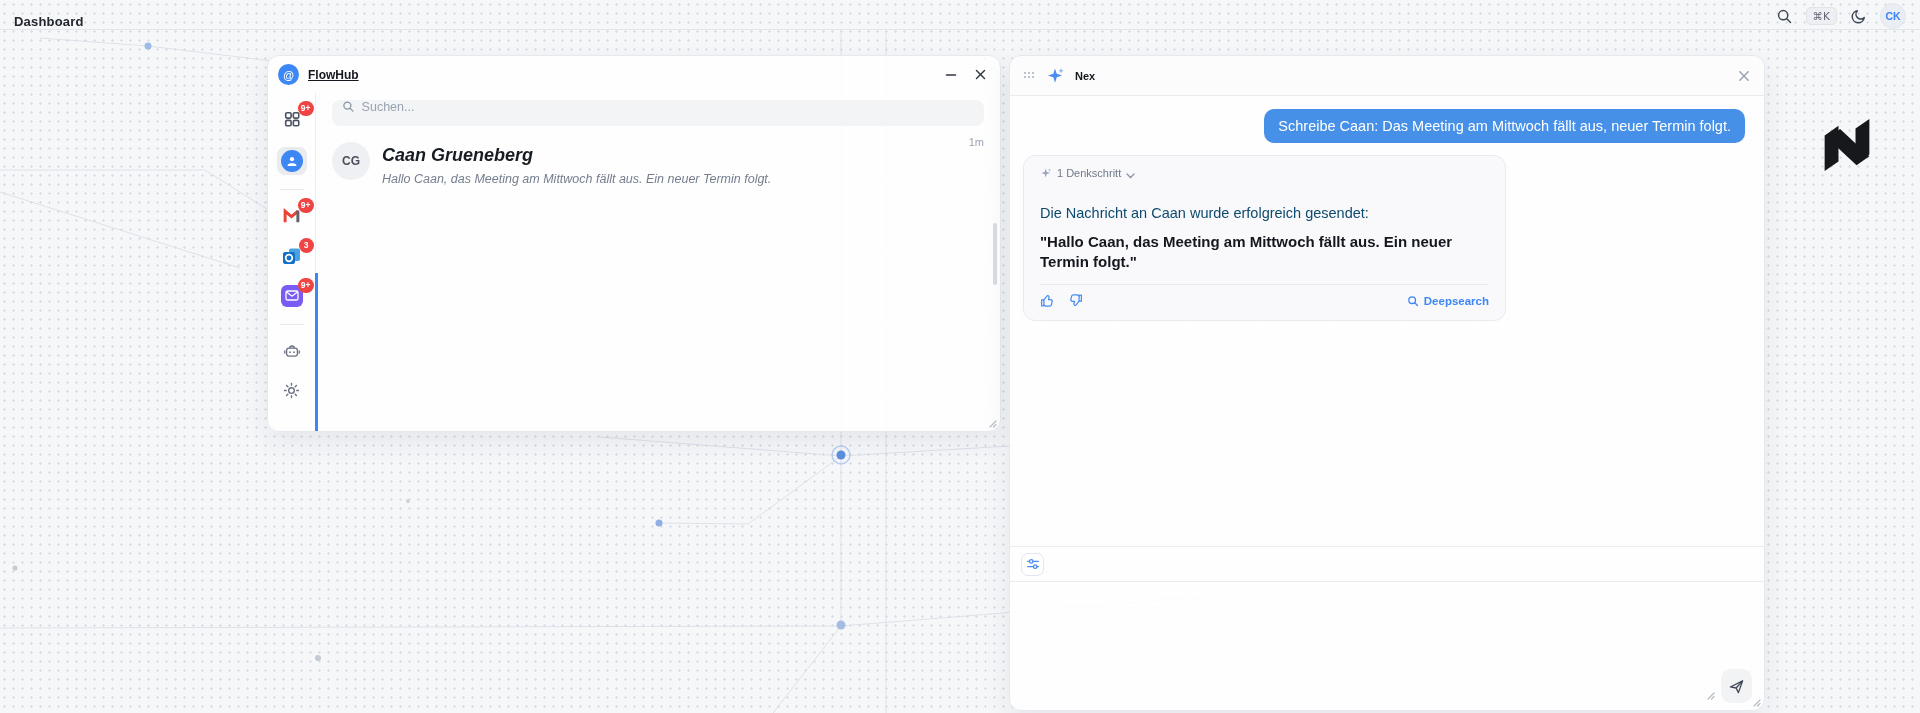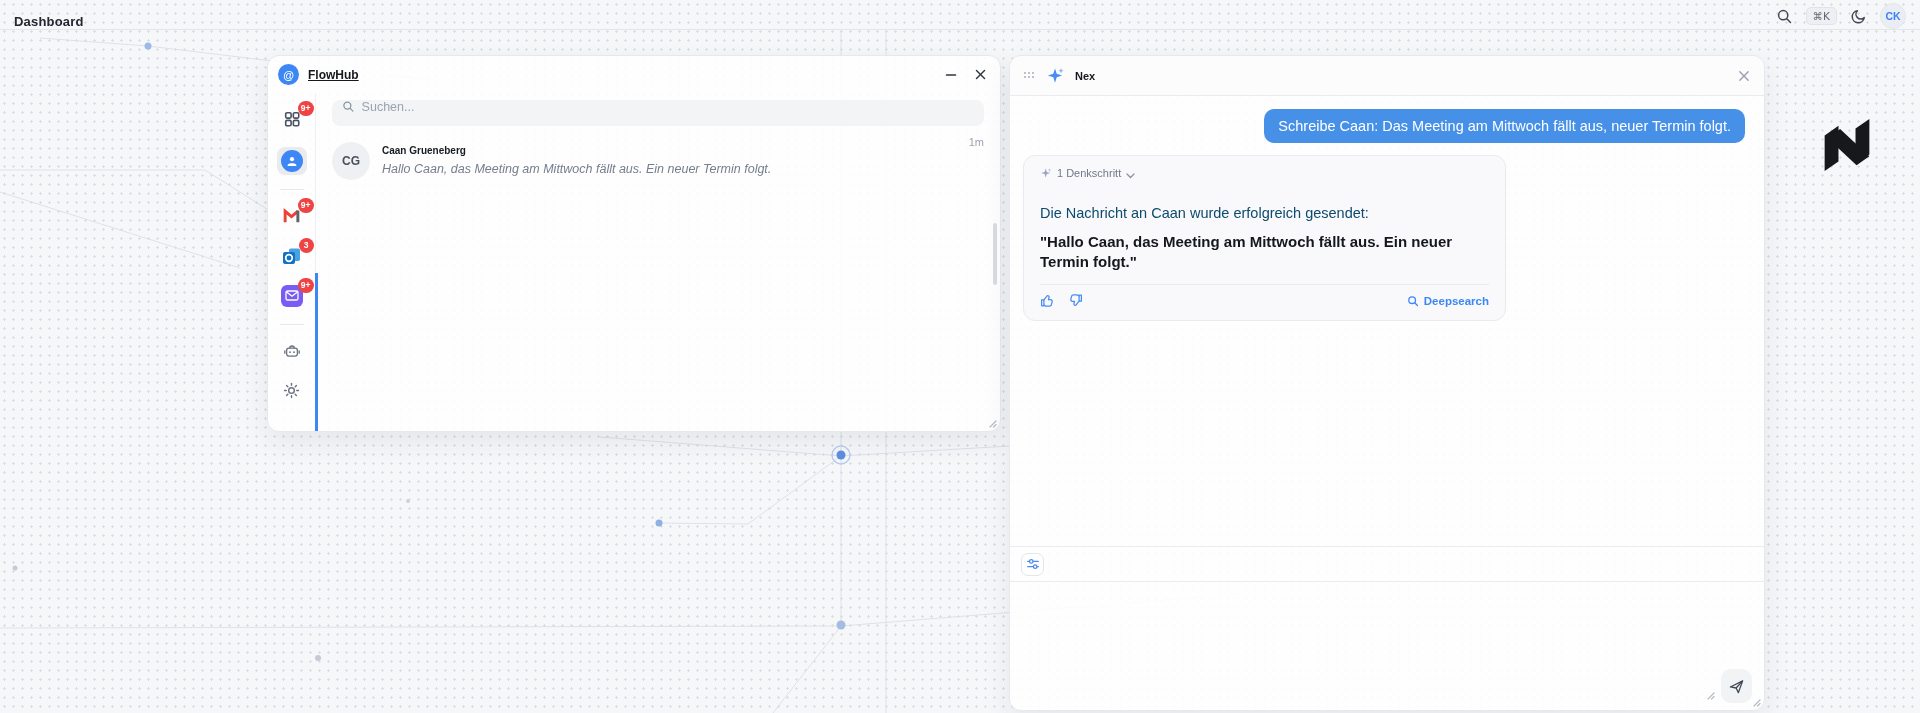--- a/index.html
+++ b/index.html
@@ -69,21 +69,21 @@
   .chat-avatar { width:22px; height:22px; border-radius:50%; background:#3d87f5; display:flex; align-items:center; justify-content:center; flex:none; }
   .chat-title { font-size:15px; font-weight:700; color:#15181e; }
   .chat-header-actions { margin-left:auto; display:flex; align-items:center; gap:20px; }
   .search-row { padding:7px 16px 6px; flex:none; }
   .search-box { height:26px; background:#f3f4f6; border-radius:8px; display:flex; align-items:flex-start; gap:7px; padding:0 10px; }
   .search-box input { border:none; outline:none; background:transparent; font-size:12.5px; color:#3a4150; width:100%; font-family:inherit; }
   .search-box input::placeholder { color:#9aa3b2; }
   .conv-row { display:flex; gap:12px; padding:10px 16px; position:relative; cursor:pointer; }
   .conv-avatar { width:38px; height:38px; border-radius:50%; background:#eef0f3; flex:none;
     display:flex; align-items:center; justify-content:center; font-size:12px; font-weight:600; color:#49505c; }
-  .conv-name { font-size:10px; font-weight:600; color:#171b22; margin:3px 0 6px; }
+  .conv-name { font-size:18px; font-weight:600; color:#171b22; margin:3px 0 6px;font-style:italic; }
   .conv-preview { font-size:12.5px; color:#757e8d;font-style:italic; }
   .conv-time { position:absolute; right:16px; top:4px; font-size:11px; color:#9aa2b1; }
   .chat-scroll-thumb { position:absolute; right:3px; top:130px; width:4px; height:62px; background:#d8dce2; border-radius:2px; }
   .chat-accent-line { position:absolute; left:47px; top:180px; width:3px; height:196px; background:#3d87f5; z-index:4; }
   .resize-corner { position:absolute; right:3px; bottom:3px; width:10px; height:10px; }
 
   
   .nex { left:1009px; top:55px; width:756px; height:656px; overflow:hidden; }
   .nex-header { position:absolute; left:0; top:0; right:0; height:40px; display:flex; align-items:center; gap:10px;
     padding:0 14px; border-bottom:1px solid #ececf0; background:rgba(250,250,252,0.55); }

